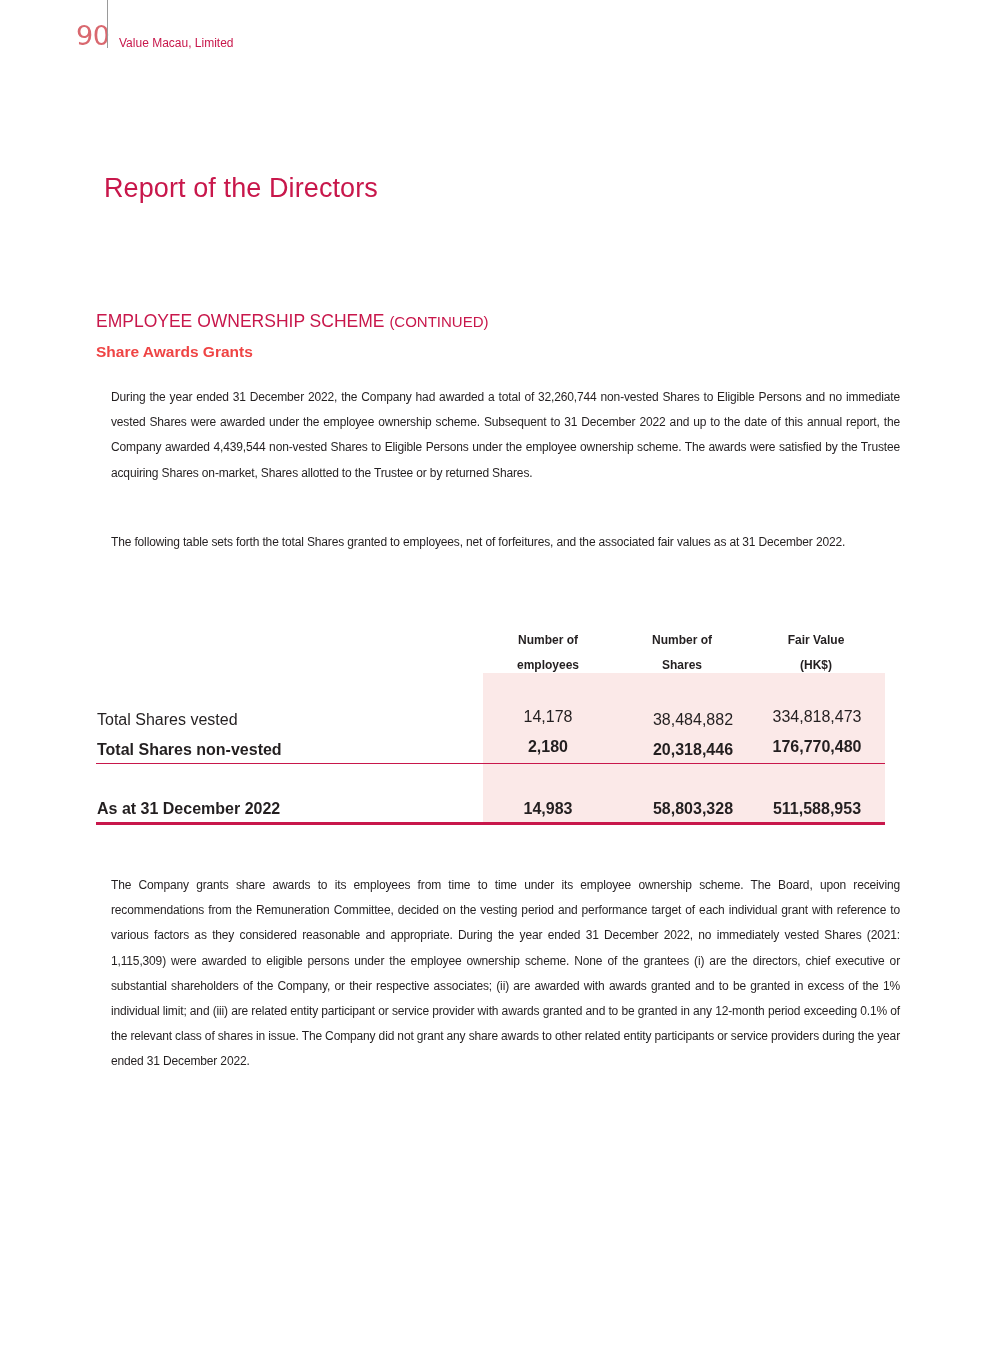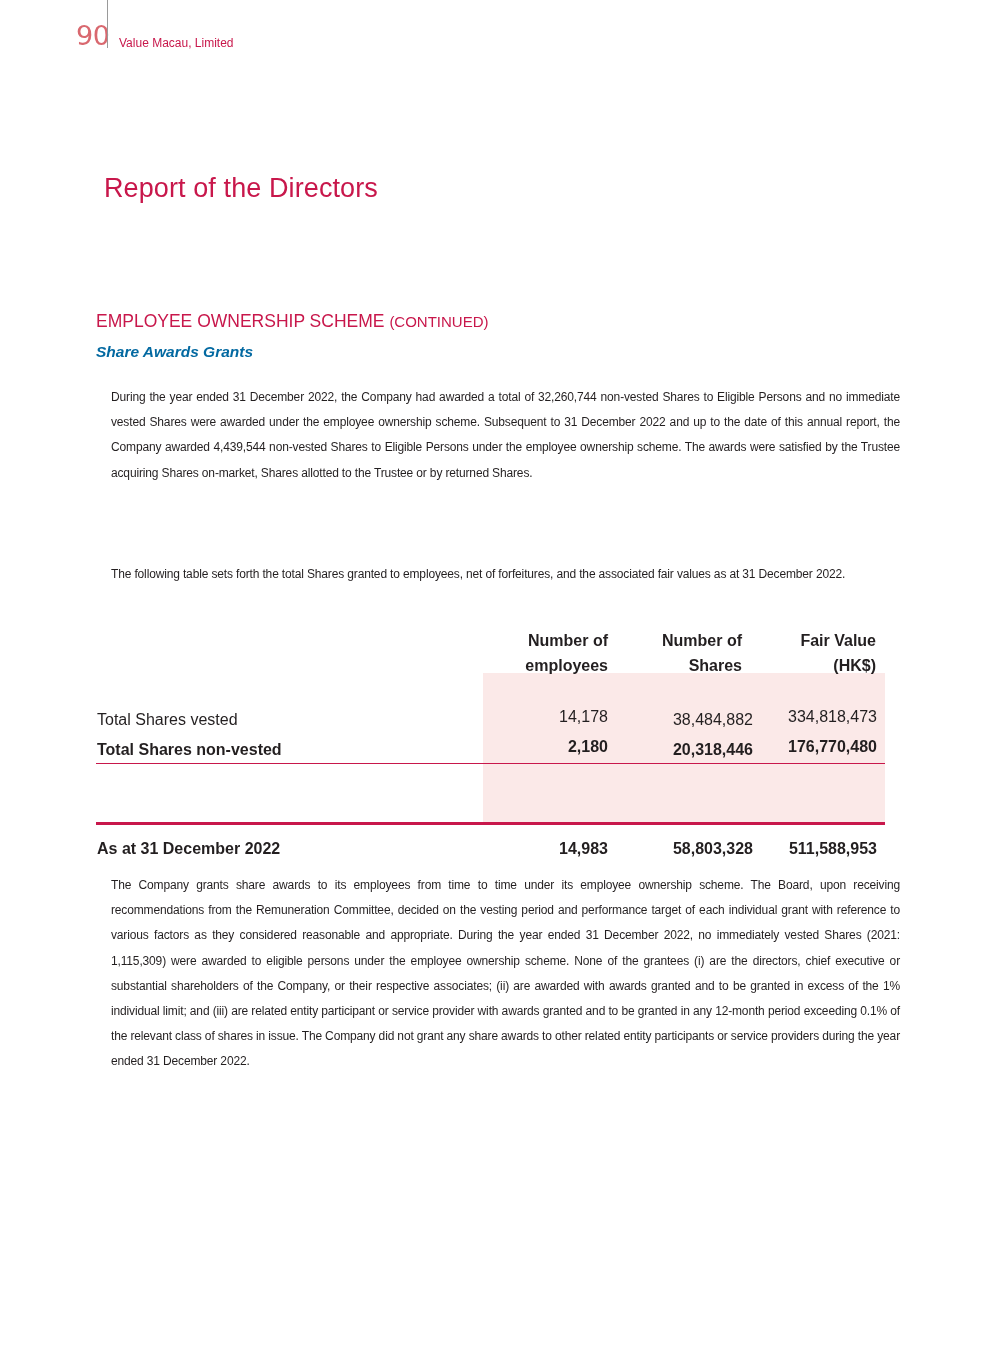--- a/index.html
+++ b/index.html
@@ -60,55 +60,54 @@
     }
     .section-heading .cont {
       font-size: 15px;
     }
     .sub-heading {
       position: absolute;
       left: 96px;
       top: 343px;
       font-size: 15.5px;
       font-weight: bold;
-      color: #0369a1;
-      font-style: italic;
+      color: #ef4444;
     }
     .para {
       position: absolute;
       left: 96px;
       width: 789px;
       margin: 15px;
       font-size: 12px;
       line-height: 25.2px;
       text-align: justify;
       color: #231f20;
       font-family: "Liberation Sans Narrow", "Liberation Sans", sans-serif;
       letter-spacing: -0.15px;
     }
     #para-1 { top: 370px; }
-    #para-2 { top: 547px; }
+    #para-2 { top: 515px; }
     #para-3 { top: 858px; }
 
     
     .table-shade {
       position: absolute;
       left: 483px;
       top: 673px;
       width: 402px;
       height: 152px;
       background: #fbe9e8;
     }
     .col-header {
       position: absolute;
       top: 628px;
-      font-size: 16px;
+      font-size: 12px;
       font-weight: bold;
       line-height: 25px;
-      text-align: right;
+      text-align: center;
       color: #231f20;
       white-space: nowrap;
     }
     .col-header span { display: block; }
     #col-employees { left: 488px; width: 120px; }
     #col-shares { left: 622px; width: 120px; }
     #col-fairvalue { left: 756px; width: 120px; }
 
     .tbl-row {
       position: absolute;
@@ -121,31 +120,31 @@
       left: 1px;
       top: 0;
       font-size: 16px;
       color: #231f20;
       white-space: nowrap;
     }
     .tbl-row .cell {
       position: absolute;
       top: -3px;
       width: 120px;
-      text-align: right;
+      text-align: center;
       font-size: 16px;
       color: #231f20;
       white-space: nowrap;
     }
     .tbl-row .c1 { left: 392px; }
     .tbl-row .c2 { left: 537px; top: 0px; }
     .tbl-row .c3 { left: 661px; }
     #row-vested { top: 711px; }
     #row-nonvested { top: 741px; font-weight: bold; }
-    #row-total { top: 800px; margin-top: 40px; }
+    #row-total { top: 800px; }
     #row-total .row-label, #row-total .cell { font-weight: bold; }
     #row-total .cell { top: 0; }
 
     .thin-rule {
       position: absolute;
       left: 96px;
       top: 763px;
       width: 789px;
       height: 1px;
       background: #c8174b;

